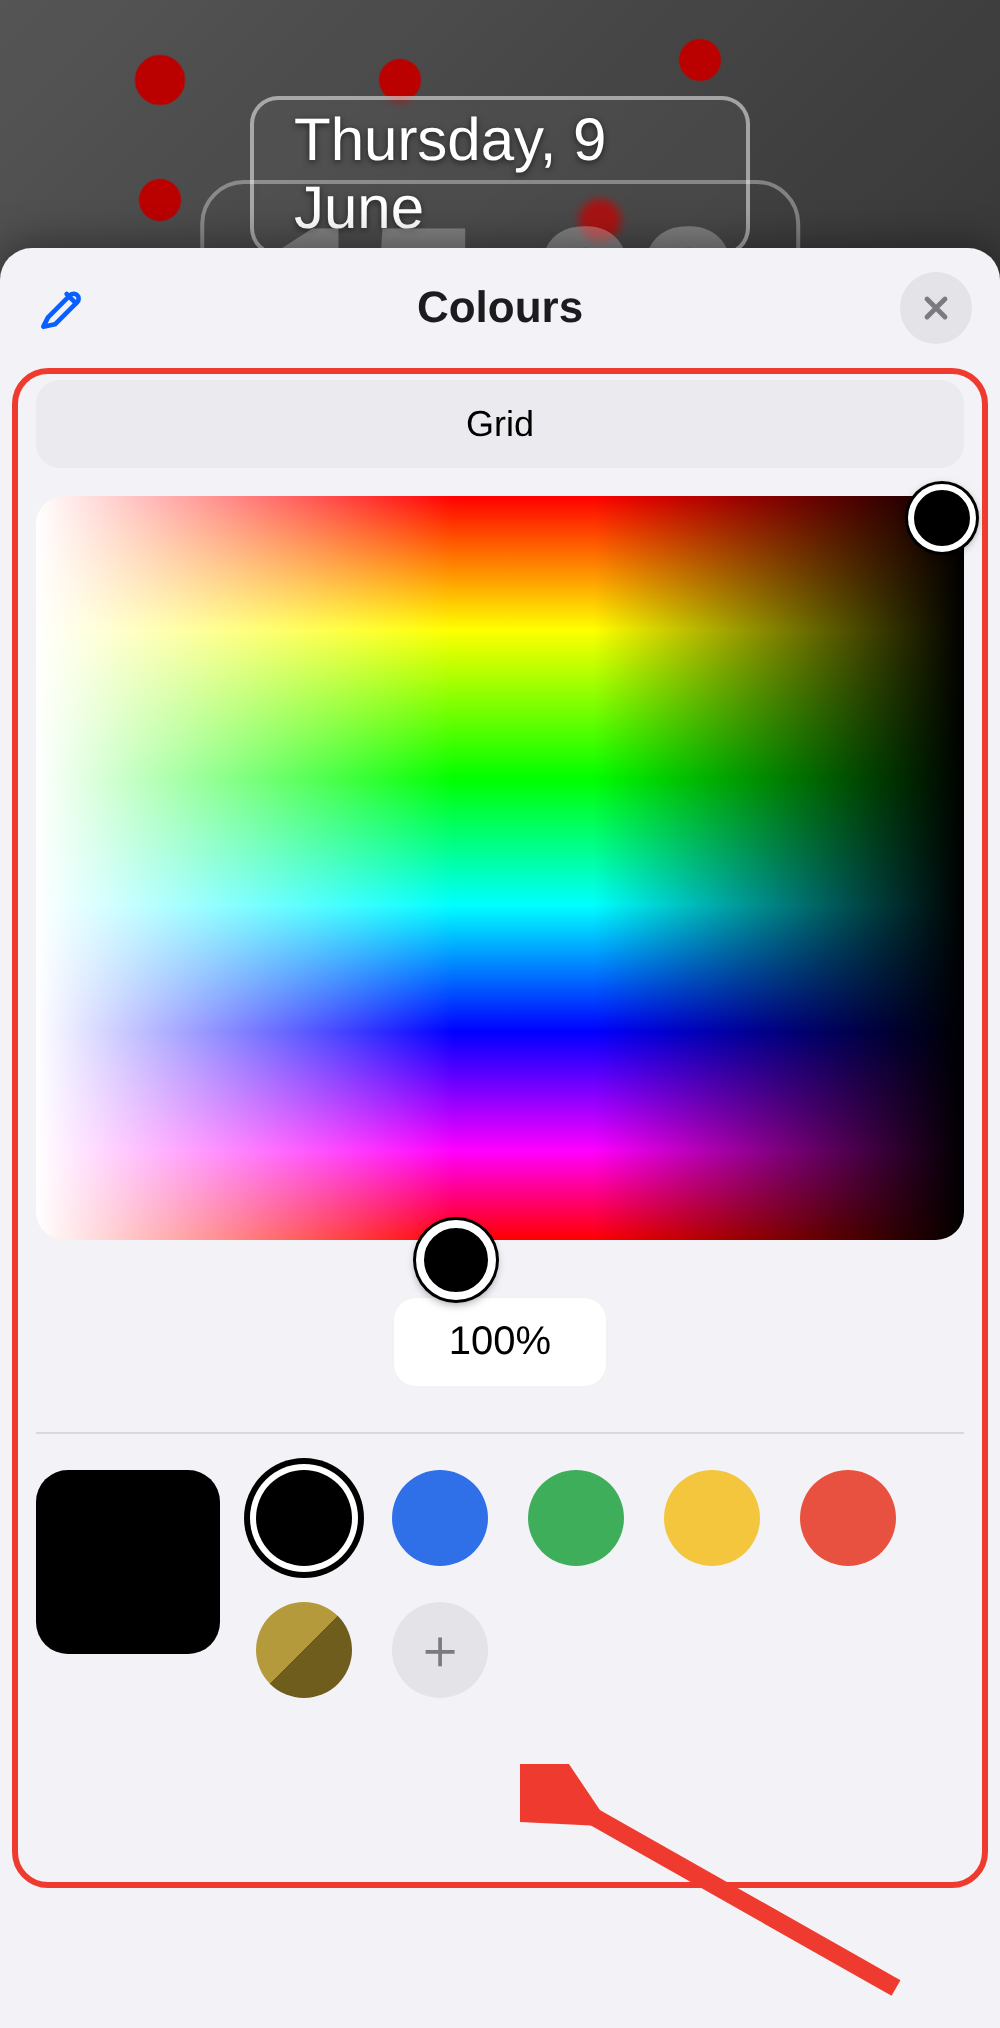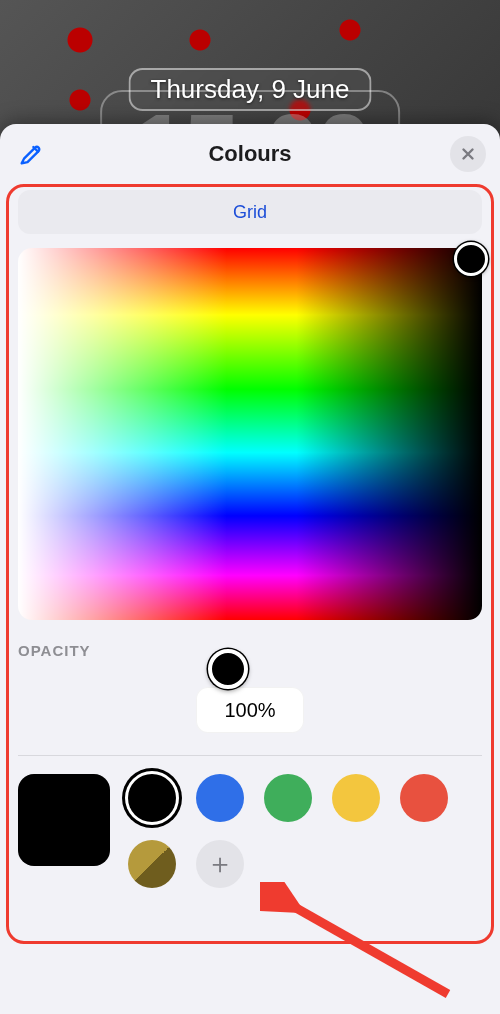--- a/index.html
+++ b/index.html
@@ -12,24 +12,24 @@
     background:
       radial-gradient(circle at 80px 40px, #b00 12px, transparent 13px),
       radial-gradient(circle at 200px 40px, #b00 10px, transparent 11px),
       radial-gradient(circle at 350px 30px, #b00 10px, transparent 11px),
       radial-gradient(circle at 80px 100px, #b00 10px, transparent 11px),
       radial-gradient(circle at 300px 110px, #b00 10px, transparent 11px),
       linear-gradient(135deg, #555 0%, #333 50%, #444 100%);
   }
   .date-bar {
     position: absolute; top: 48px; left: 50%; transform: translateX(-50%);
-    color: #fff; font-size: 26px; font-weight: 500;
+    color: #fff; font-size: 30px; font-weight: 500;
     text-shadow: 0 1px 3px rgba(0,0,0,.6);
     border: 2px solid rgba(255,255,255,.5); border-radius: 14px; padding: 4px 20px;
-    background: rgba(100,100,100,.2); backdrop-filter: blur(2px); margin-top: 20px;
+    background: rgba(100,100,100,.2); backdrop-filter: blur(2px);
   }
   .big-time-hint {
     position:absolute; top:90px; left:50%; transform:translateX(-50%);
     font-size:100px; font-weight:800; color:rgba(230,230,230,.35); letter-spacing:-4px;
     border:2px solid rgba(255,255,255,.35); border-radius:22px; padding:0 30px;
     white-space:nowrap;
   }
 
   .sheet {
     position: absolute; left: 0; right: 0; top: 124px; bottom: 0;
@@ -58,21 +58,21 @@
     border: 3px solid #ef3b2f; border-radius: 18px; pointer-events: none;
   }
 
   .content { padding: 0 18px 18px 18px; }
 
   .segmented {
     display:flex; background:#eaeaef; border-radius:12px; padding:3px; height:44px; margin-top:6px;
   }
   .seg-item {
     flex:1; display:flex; align-items:center; justify-content:center;
-    font-size:18px; color:#1d4ed8; border-radius:10px; cursor:pointer;
+    font-size:18px; color:#000000; border-radius:10px; cursor:pointer;
   }
   .seg-item.active { background:#fff; box-shadow:0 1px 3px rgba(0,0,0,.15); font-weight:500;}
 
   .spectrum-wrap { margin-top:14px; position:relative; }
   .spectrum {
     width:100%; height:372px; border-radius:14px; position:relative; overflow:hidden;
     background:
       
       linear-gradient(to right, rgba(0,0,0,0) 60%, #000 100%),
       
@@ -162,21 +162,20 @@
   <div class="content">
     <div class="segmented">
       <div class="seg-item">Grid</div>
     </div>
 
     <div class="spectrum-wrap">
       <div class="spectrum"></div>
       <div class="spectrum-cursor"></div>
     </div>
 
-    <div class="opacity-label">OPACITY</div>
     <div class="opacity-row">
       <div class="opacity-track">
         <div class="opacity-thumb"></div>
       </div>
       <div class="opacity-value">100%</div>
     </div>
 
     <div class="divider"></div>
 
     <div class="swatch-row">

